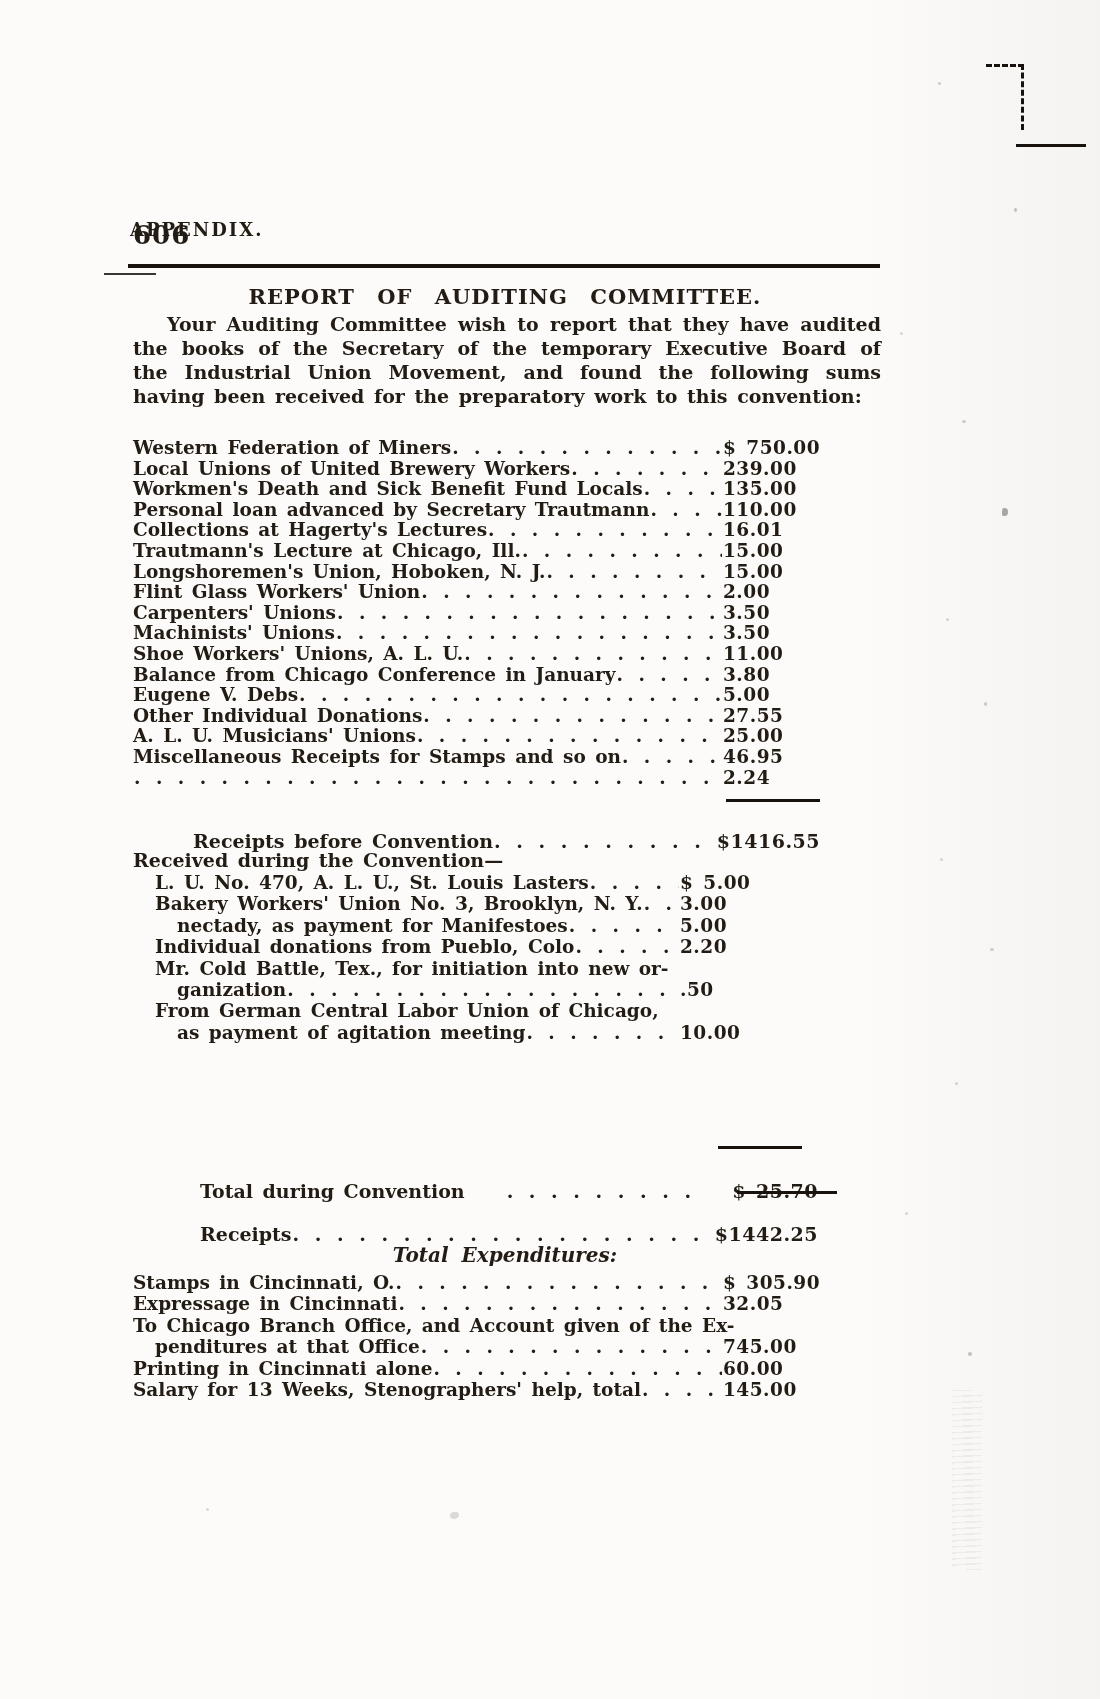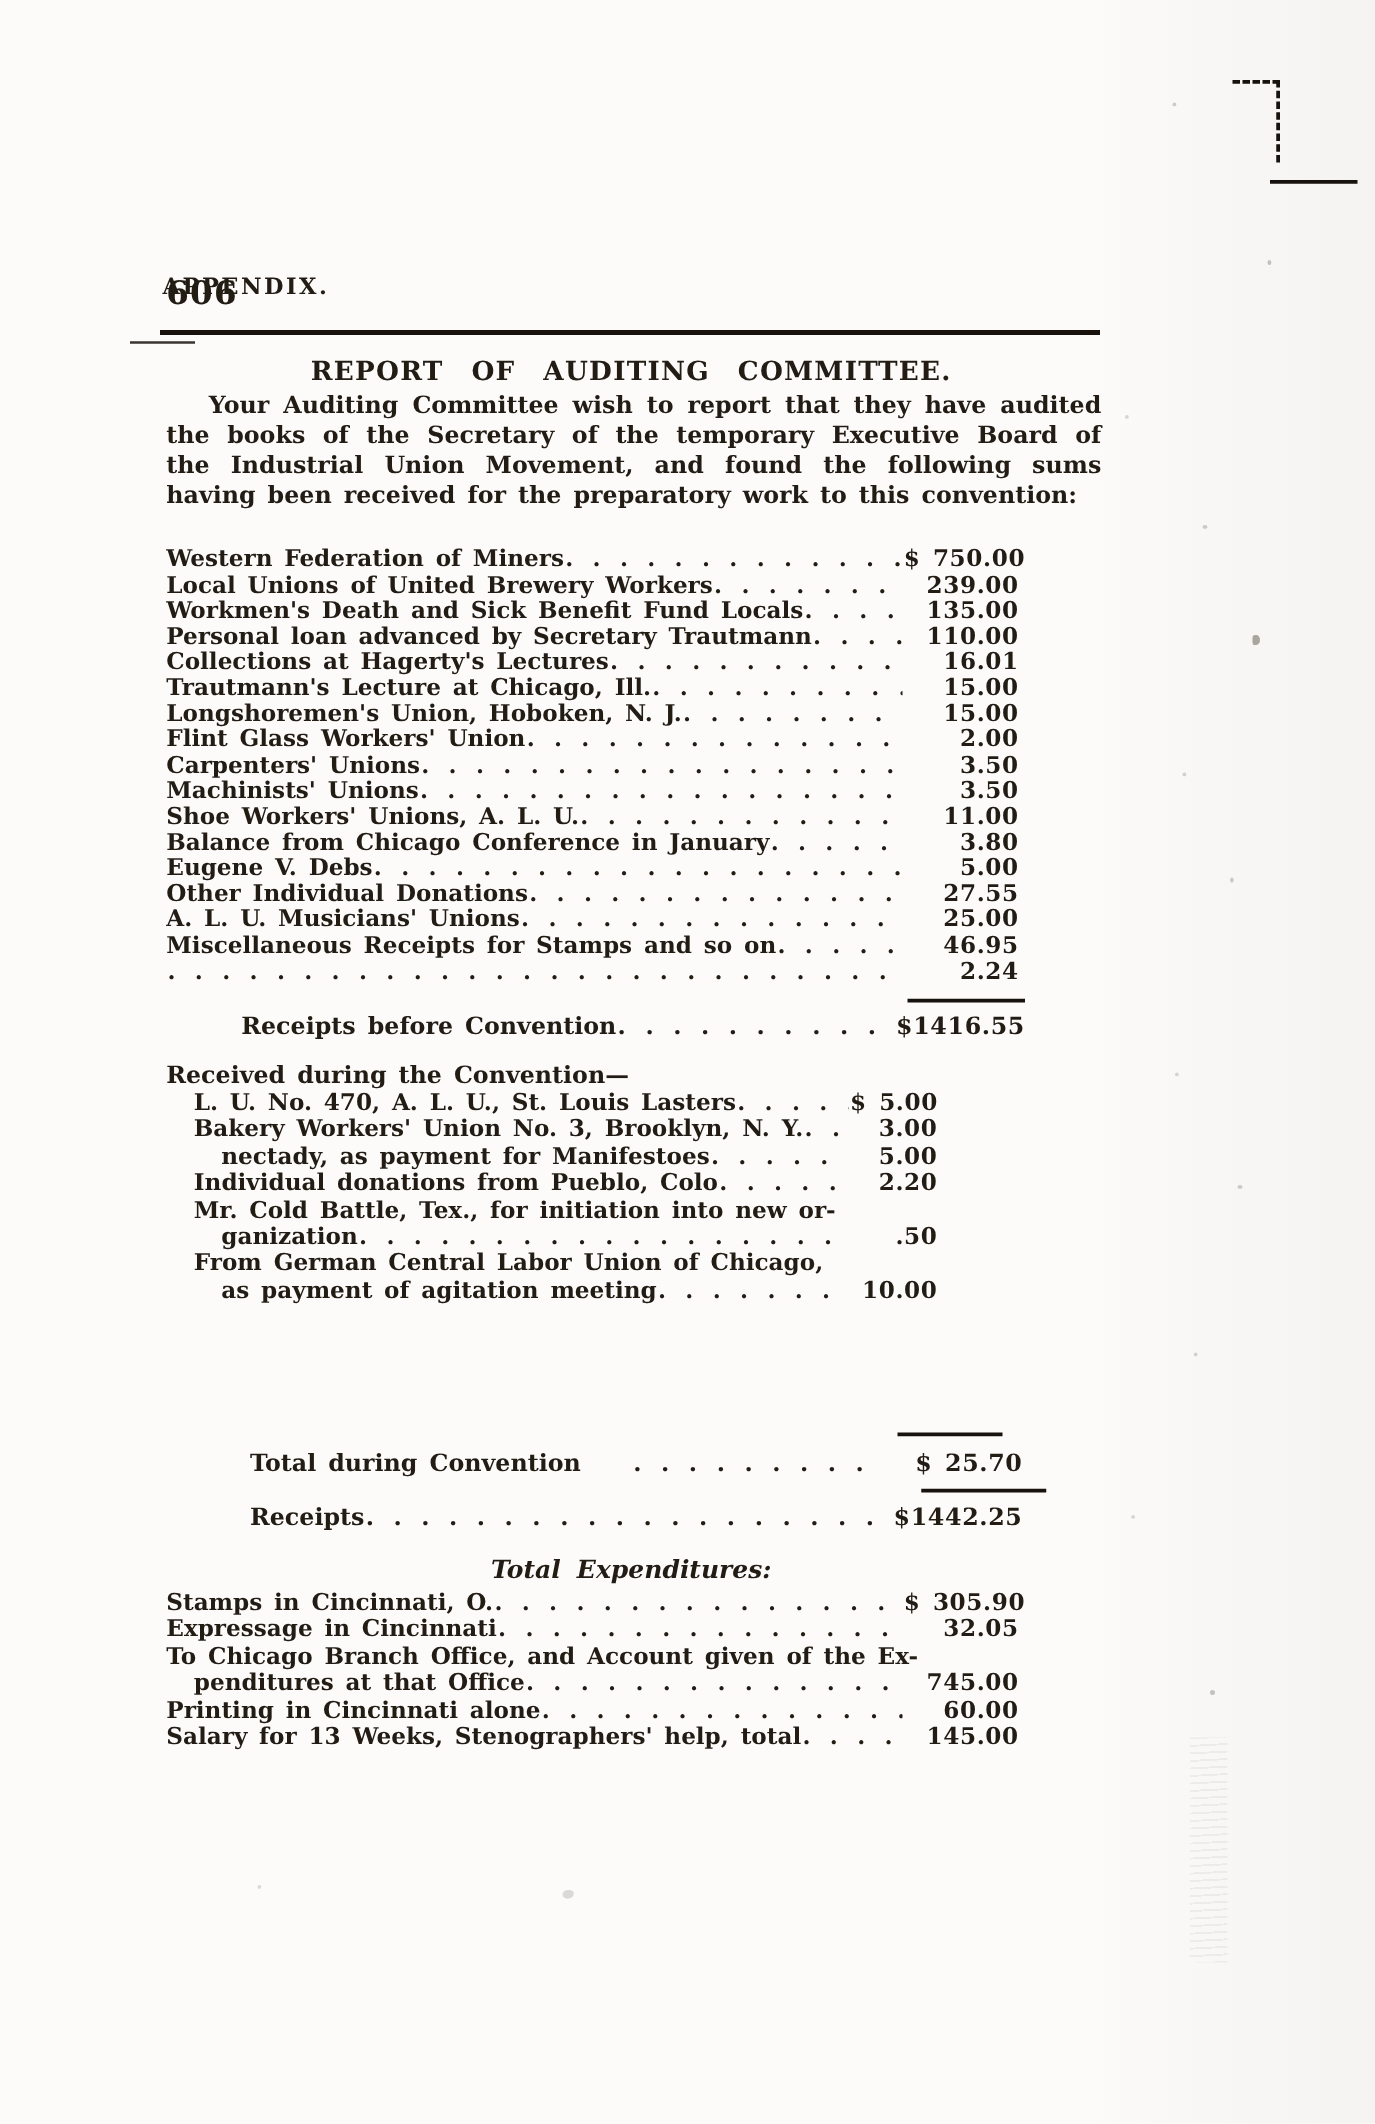--- a/index.html
+++ b/index.html
@@ -29,33 +29,33 @@
   .heading-receipts{top:408px;}
   .heading-expenditures{top:1243px;}
   
   .intro{left:133px;top:312px;width:748px;font-size:19px;font-weight:600;line-height:24px;text-align:justify;text-indent:34px;word-spacing:3px;}
   
   .rows{display:block;}
   .row{display:flex;align-items:baseline;font-size:18.5px;font-weight:600;word-spacing:3px;}
   .row .label{white-space:nowrap;}
   .row .leader{flex:1 1 auto;min-width:10px;overflow:hidden;white-space:nowrap;margin:0 1px;}
   .row .leader::after{content:". . . . . . . . . . . . . . . . . . . . . . . . . . . . . . . . . . . . . . . . . . . . . . . . . . . . . . . .";letter-spacing:3px;font-weight:700;}
-  .row .amount{white-space:nowrap;text-align:right;font-weight:700;letter-spacing:.5px;}
+  .row .amount{white-space:nowrap;text-align:left;font-weight:700;letter-spacing:.5px;}
   .cont .label{padding-left:22px;}
   .main-list{left:133px;top:437px;width:682px;}
   .main-list .row{height:20.6px;}
   .main-list .amount{min-width:92px;}
   .during-list{left:155px;top:872px;width:595px;}
   .during-list .row{height:21.4px;}
   .during-list .amount{min-width:70px;}
   .exp-list{left:133px;top:1272px;width:682px;}
   .exp-list .row{height:21.4px;}
   .exp-list .amount{min-width:92px;}
   
-  .total-line{display:flex;align-items:baseline;font-size:19px;font-weight:600;word-spacing:3px;}
+  .total-line{display:flex;align-items:baseline;font-size:19px;font-weight:600;word-spacing:3px;margin-top:20px;}
   .total-line .leader{flex:1;overflow:hidden;white-space:nowrap;margin:0 1px;}
   .total-line .leader::after{content:". . . . . . . . . . . . . . . . . . . . . . . . . . . . . . . . . . . . . . . .";letter-spacing:3px;font-weight:700;}
   .total-line .amount{white-space:nowrap;font-weight:700;letter-spacing:.5px;}
   .before-convention{left:193px;top:810px;width:627px;}
   .during-heading{left:133px;top:849px;font-size:19px;font-weight:600;word-spacing:3px;}
   .total-during{left:200px;top:1160px;width:618px;gap:41px;}
   .receipts-total{left:200px;top:1203px;width:618px;}
   .sum-rule{height:2.5px;background:#17120d;}
   .rule-1{left:726px;top:799px;width:94px;}
   .rule-2{left:718px;top:1146px;width:84px;}

